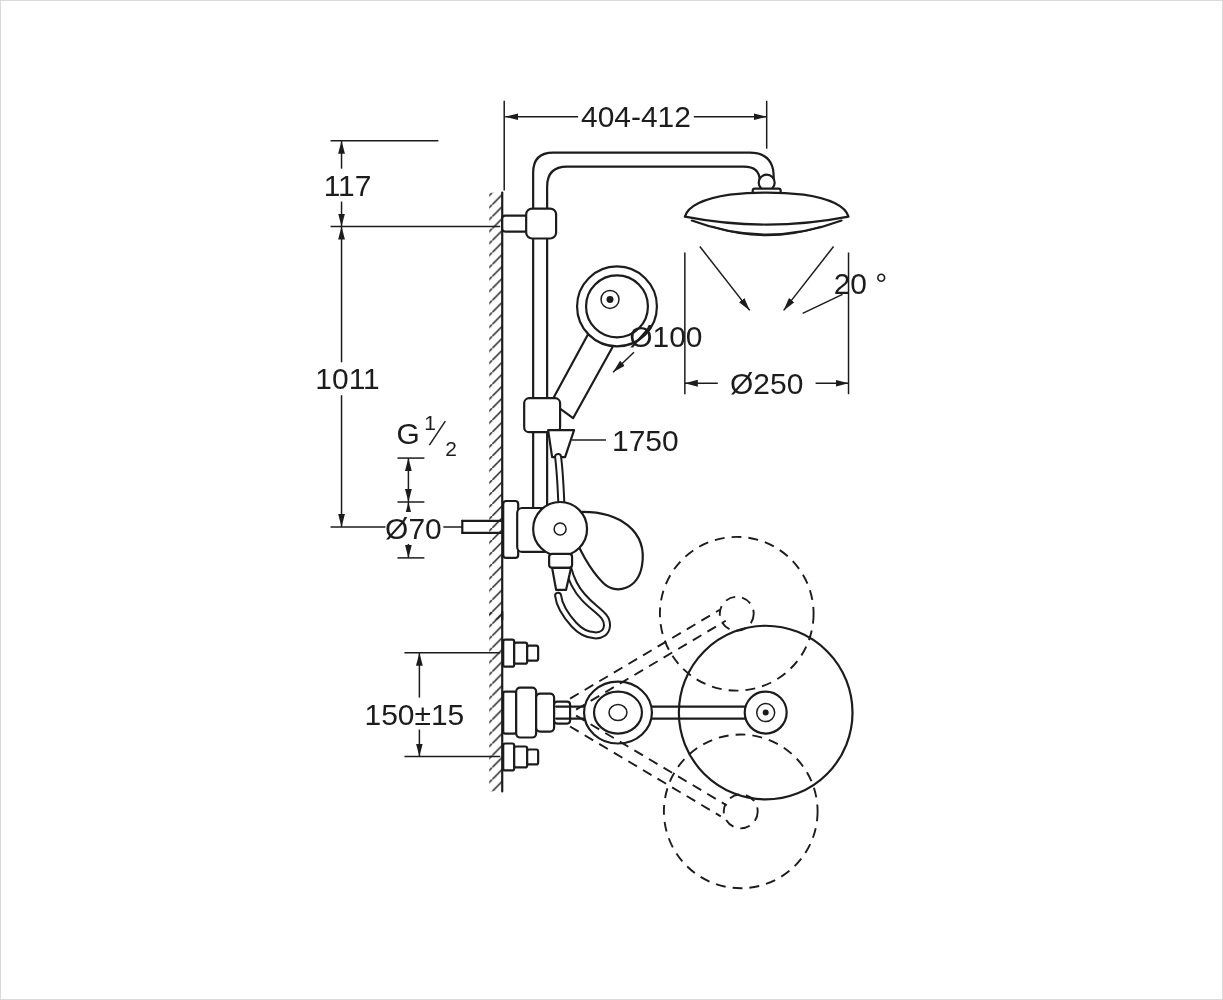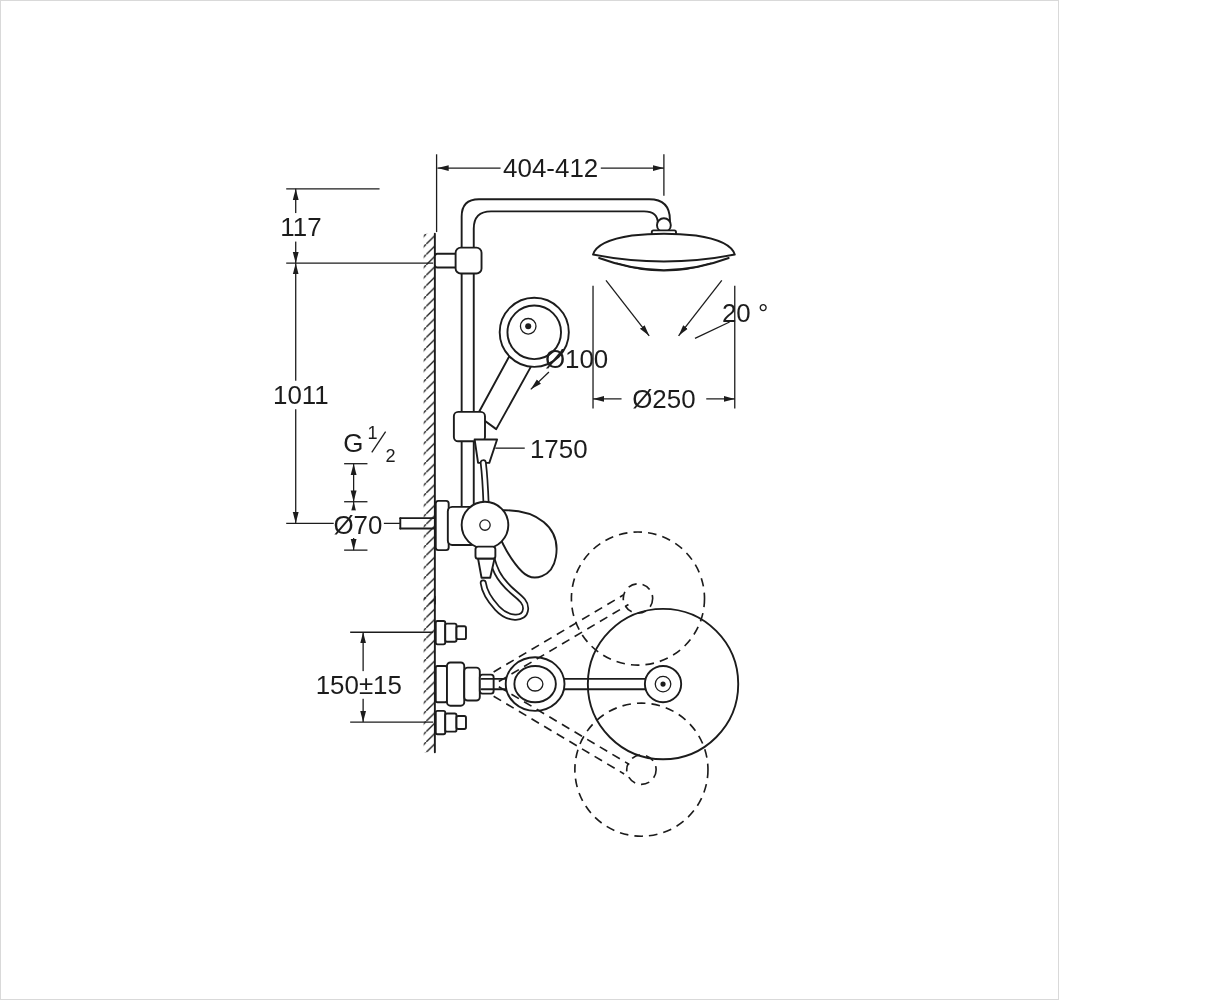--- a/index.html
+++ b/index.html
@@ -1,17 +1,17 @@
 <!DOCTYPE html>
 <html><head>
 <meta charset="utf-8">
 <style>
   html,body{margin:0;padding:0;background:#ffffff;}
   .canvas{
-    width:1059px;height:1000px;position:relative;background:#ffffff;
+    width:1223px;height:1000px;position:relative;background:#ffffff;
     border:1px solid #d9d9d9;box-sizing:border-box;
     font-family:"Liberation Sans", sans-serif;
     text-align:center;
   }
   svg{display:block;width:100%;height:100%;}
   .ln{stroke:#1c1c1c;fill:none;stroke-width:2.2;stroke-linecap:round;stroke-linejoin:round;}
   .thin{stroke:#1c1c1c;fill:none;stroke-width:1.5;stroke-linecap:butt;}
   .wfill{fill:#ffffff;}
   .dash{stroke:#1c1c1c;fill:none;stroke-width:1.9;stroke-dasharray:10 7;}
   .hosedark{stroke:#1c1c1c;fill:none;stroke-width:8;stroke-linecap:round;}

